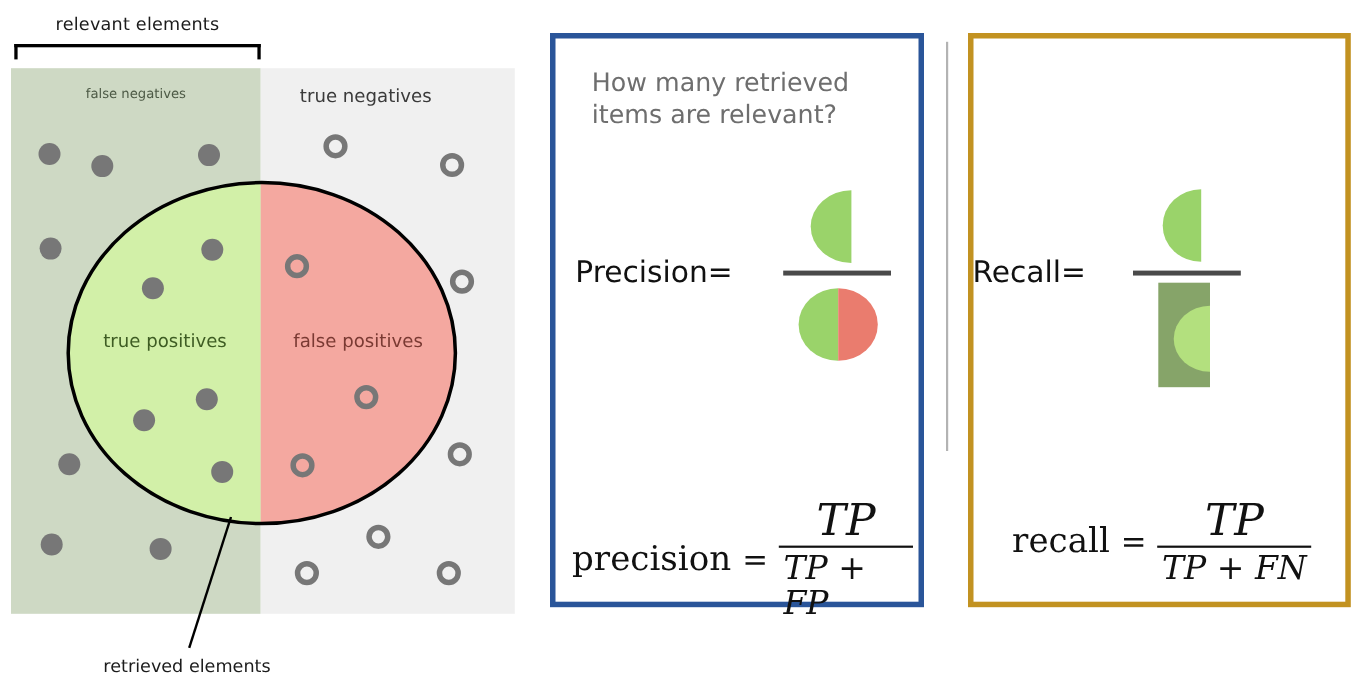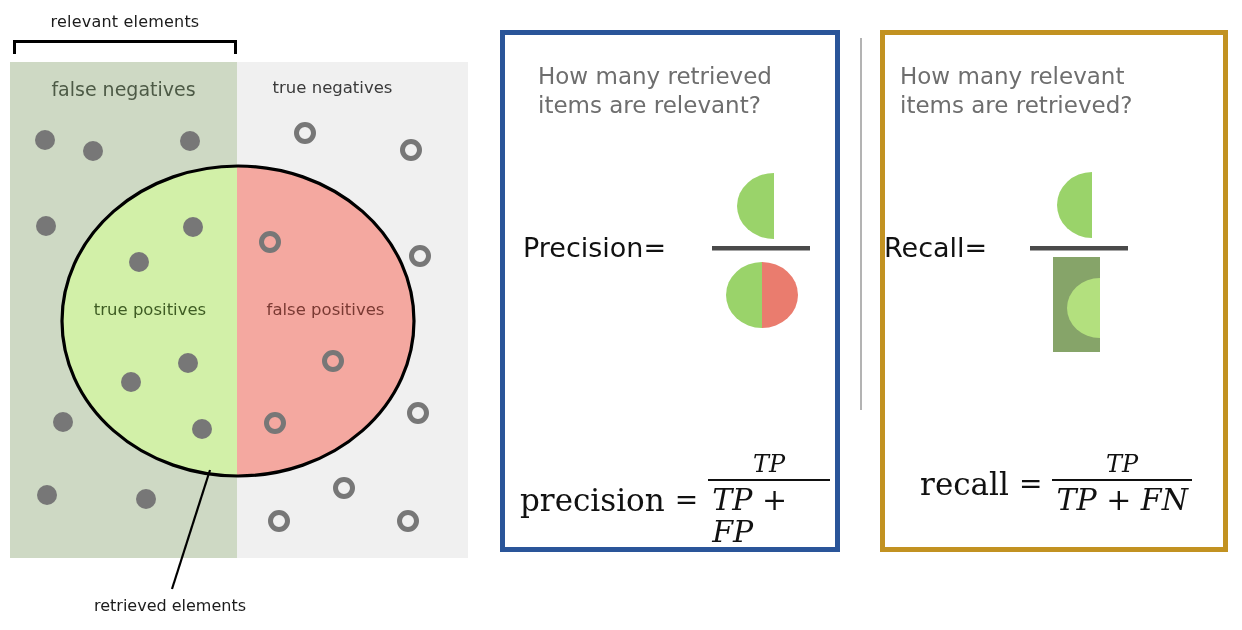--- a/index.html
+++ b/index.html
@@ -15,21 +15,21 @@
   .venn-bg-relevant{left:10px;top:62px;width:227px;height:496px;background:#ced9c4;}
   .venn-bg-nonrelevant{left:237px;top:62px;width:231px;height:496px;background:#f0f0f0;}
 
   .bracket{left:13px;top:40px;width:224px;height:14px;
     border-left:3px solid #000;border-right:3px solid #000;border-top:3px solid #000;
     box-sizing:border-box;}
   .lbl-relevant-elements{left:13px;top:12px;width:224px;text-align:center;
     font-size:16px;color:#1b1b1b;letter-spacing:.2px;}
 
   .lbl-false-negatives{left:10px;top:78px;width:227px;text-align:center;
-    font-size:19px;color:#4d5a46;}
+    font-size:12px;color:#4d5a46;}
   .lbl-true-negatives{left:237px;top:78px;width:191px;text-align:center;
     font-size:16.5px;color:#3a3a3a;}
   .lbl-true-positives{left:63px;top:300px;width:174px;text-align:center;
     font-size:16.5px;color:#3e5c23;}
   .lbl-false-positives{left:238px;top:300px;width:175px;text-align:center;
     font-size:16.5px;color:#7a3a33;}
 
   .venn-svg{left:0;top:0;width:480px;height:630px;}
 
   .lbl-retrieved-elements{left:40px;top:596px;width:260px;text-align:center;
@@ -54,21 +54,21 @@
   #recall-frac{left:1022px;top:160px;width:150px;height:220px;}
 
   
   .formula{font-family:"DejaVu Serif","Liberation Serif",serif;color:#111;}
   #precision-formula{left:520px;top:452px;width:310px;}
   #recall-formula{left:900px;top:452px;width:312px;}
   .formula-row{display:flex;align-items:center;justify-content:center;gap:10px;}
   .f-name{font-size:31px;}
   .f-eq{font-size:28px;}
   .f-frac{display:inline-flex;flex-direction:column;align-items:center;}
-  .f-num{font-size:24px;font-style:italic;padding:0 6px 2px 6px;line-height:1.05;}
+  .f-num{font-size:40px;font-style:italic;padding:0 6px 2px 6px;line-height:1.05;}
   .f-bar{height:2px;background:#111;width:100%;}
   .f-den{font-size:30px;font-style:italic;padding:3px 4px 0 4px;line-height:1.05;}
 </style>
 </head>
 <body>
 
 <div class="stage">
 
   <div class="abs" id="venn-figure">
 
@@ -176,22 +176,20 @@
       <span class="f-frac">
         <span class="f-num">TP</span>
         <span class="f-bar"></span>
         <span class="f-den">TP + FP</span>
       </span>
     </div>
   </div>
 
   <div class="abs panel" id="recall-panel"></div>
 
-  <div class="abs panel-question" id="recall-question">How many relevant
-items are retrieved?</div>
 
   <div class="abs metric-word" id="recall-word">
     <span>Recall</span><span>=</span>
   </div>
 
   <svg class="abs frac-svg" id="recall-frac" viewBox="0 0 150 220">
     <defs>
       <clipPath id="rClipL1">
           <rect x="0" y="0" width="70" height="220"></rect>
         </clipPath>

